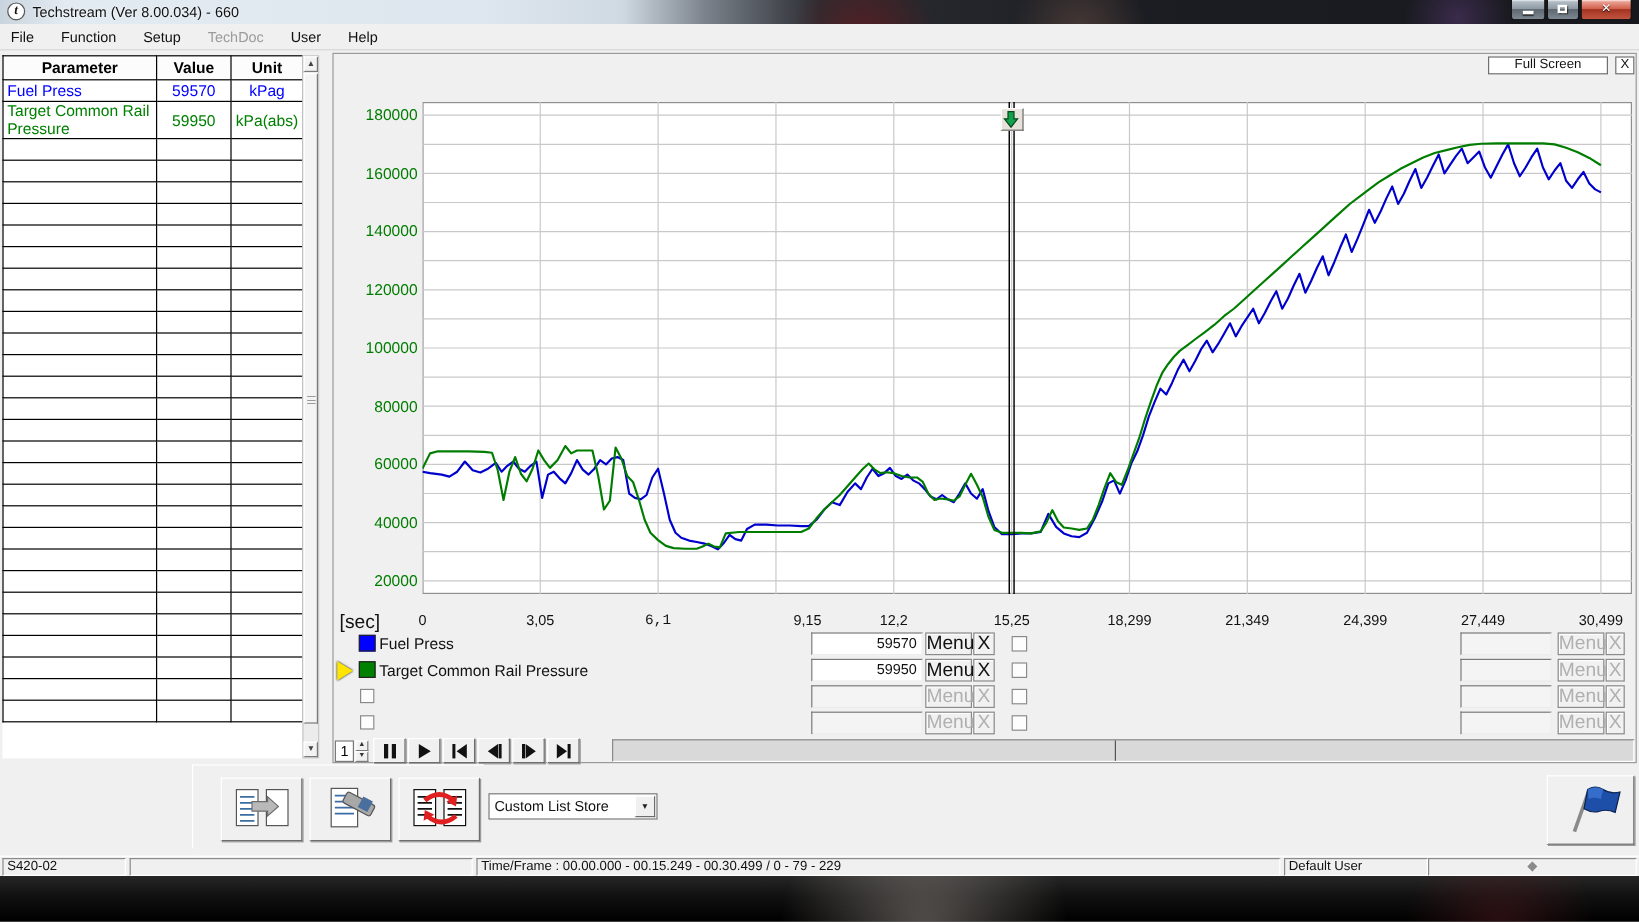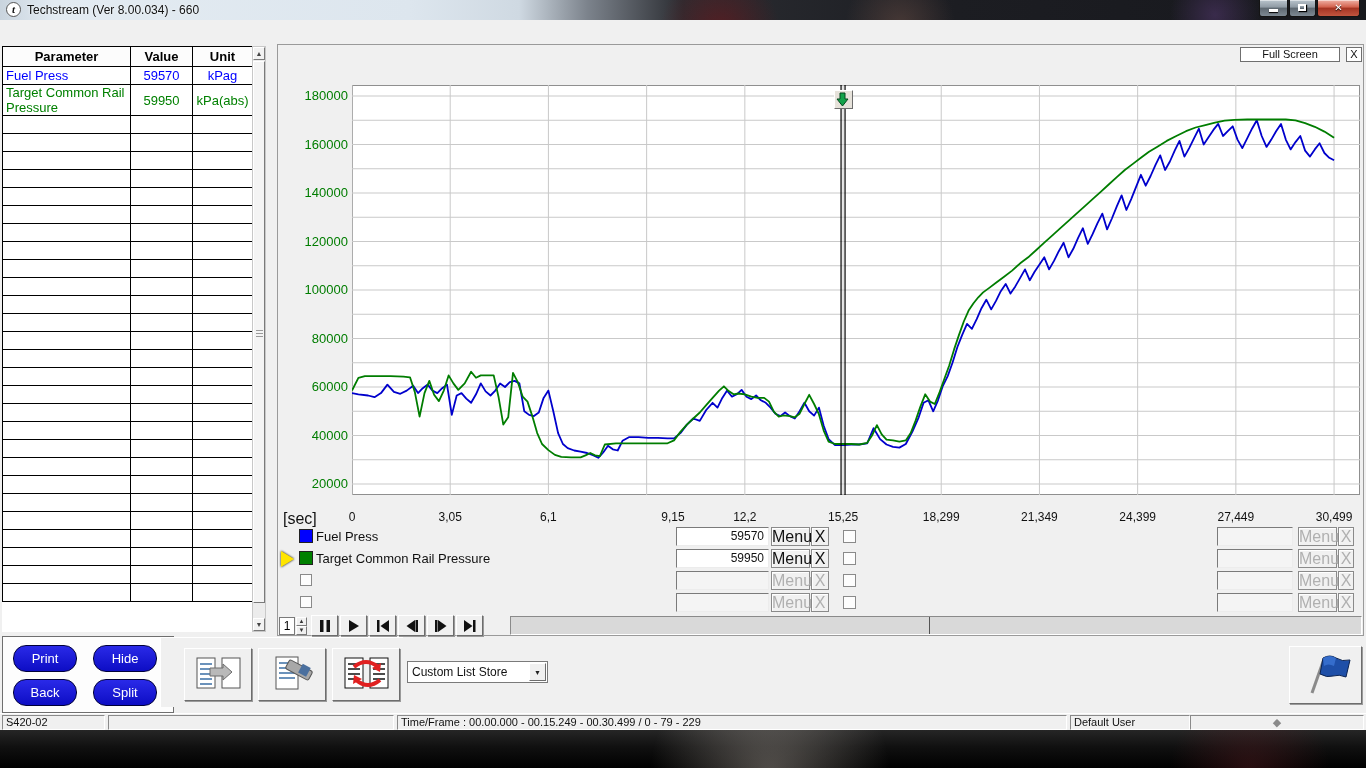--- a/index.html
+++ b/index.html
@@ -111,20 +111,28 @@
         <span id="min-bar"></span>
       </div>
     <div class="winbtn abs" id="btn-restore" style="left:1289px;width:27px;">
         <span id="restore-sq"></span>
       </div>
     <div class="winbtn abs" id="btn-close" style="left:1317px;width:43px;">
         <span class="glyph">✕</span>
       </div>
   </div>
 
+  <div id="menubar" class="abs">
+    <span class="menu-item">File</span>
+    <span class="menu-item">Function</span>
+    <span class="menu-item">Setup</span>
+    <span class="menu-item disabled">TechDoc</span>
+    <span class="menu-item">User</span>
+    <span class="menu-item">Help</span>
+  </div>
 
   <div id="table-wrap" class="abs">
     <table id="param-table">
       <colgroup>
           <col style="width:128px">
           <col style="width:62px">
           <col style="width:60px">
         </colgroup>
       <thead>
         <tr>
@@ -336,21 +344,21 @@
       <div class="ylabel abs" style="left: 286px; top: 330.5px;">80000</div>
       <div class="ylabel abs" style="left: 286px; top: 282px;">100000</div>
       <div class="ylabel abs" style="left: 286px; top: 233.5px;">120000</div>
       <div class="ylabel abs" style="left: 286px; top: 185px;">140000</div>
       <div class="ylabel abs" style="left: 286px; top: 136.5px;">160000</div>
       <div class="ylabel abs" style="left: 286px; top: 88px;">180000</div>
     </div>
   <div id="xlabels">
       <div class="xlabel" style="left: 352px;">0</div>
       <div class="xlabel" style="left: 450.21px;">3,05</div>
-      <div class="xlabel" style="left: 548.42px;">6,1</div>
+      <div class="xlabel" style="left: 548.42px; font-family: Liberation Mono, monospace;">6,1</div>
       <div class="xlabel" style="left: 673px;">9,15</div>
       <div class="xlabel" style="left: 744.84px;">12,2</div>
       <div class="xlabel" style="left: 843.05px;">15,25</div>
       <div class="xlabel" style="left: 941.228px;">18,299</div>
       <div class="xlabel" style="left: 1039.44px;">21,349</div>
       <div class="xlabel" style="left: 1137.65px;">24,399</div>
       <div class="xlabel" style="left: 1235.86px;">27,449</div>
       <div class="xlabel" style="left: 1334.07px;">30,499</div>
     </div>
   <div id="sec-label" class="abs">[sec]</div>
@@ -444,26 +452,20 @@
       <div class="pb-btn" style="left: 456px;">
         <svg width="16" height="13">
           <polygon points="2,0 10.5,6 2,12" fill="#111"></polygon>
           <rect x="11" y="0" width="2.5" height="12" fill="#111"></rect>
         </svg>
       </div>
     </div>
   <div id="seek-track" class="abs"></div>
   <div id="seek-div" class="abs"></div>
 
-  <div id="action-panel" class="abs">
-    <div class="blue-btn" style="left:10px;top:8px;">Print</div>
-    <div class="blue-btn" style="left:90px;top:8px;">Hide</div>
-    <div class="blue-btn" style="left:10px;top:42px;">Back</div>
-    <div class="blue-btn" style="left:90px;top:42px;">Split</div>
-  </div>
 
   <div id="tool-group" class="abs">
     <div class="tool-btn" style="left:23px;">
       <svg width="46" height="40">
         <rect x="1" y="3" width="18" height="30" fill="#fff" stroke="#555"></rect>
         <rect x="26" y="3" width="18" height="30" fill="#fff" stroke="#555"></rect>
         <g stroke="#3a6ea5" stroke-width="1.5">
             <line x1="4" y1="9" x2="16" y2="9"></line>
             <line x1="4" y1="14" x2="16" y2="14"></line>
             <line x1="4" y1="19" x2="16" y2="19"></line>

